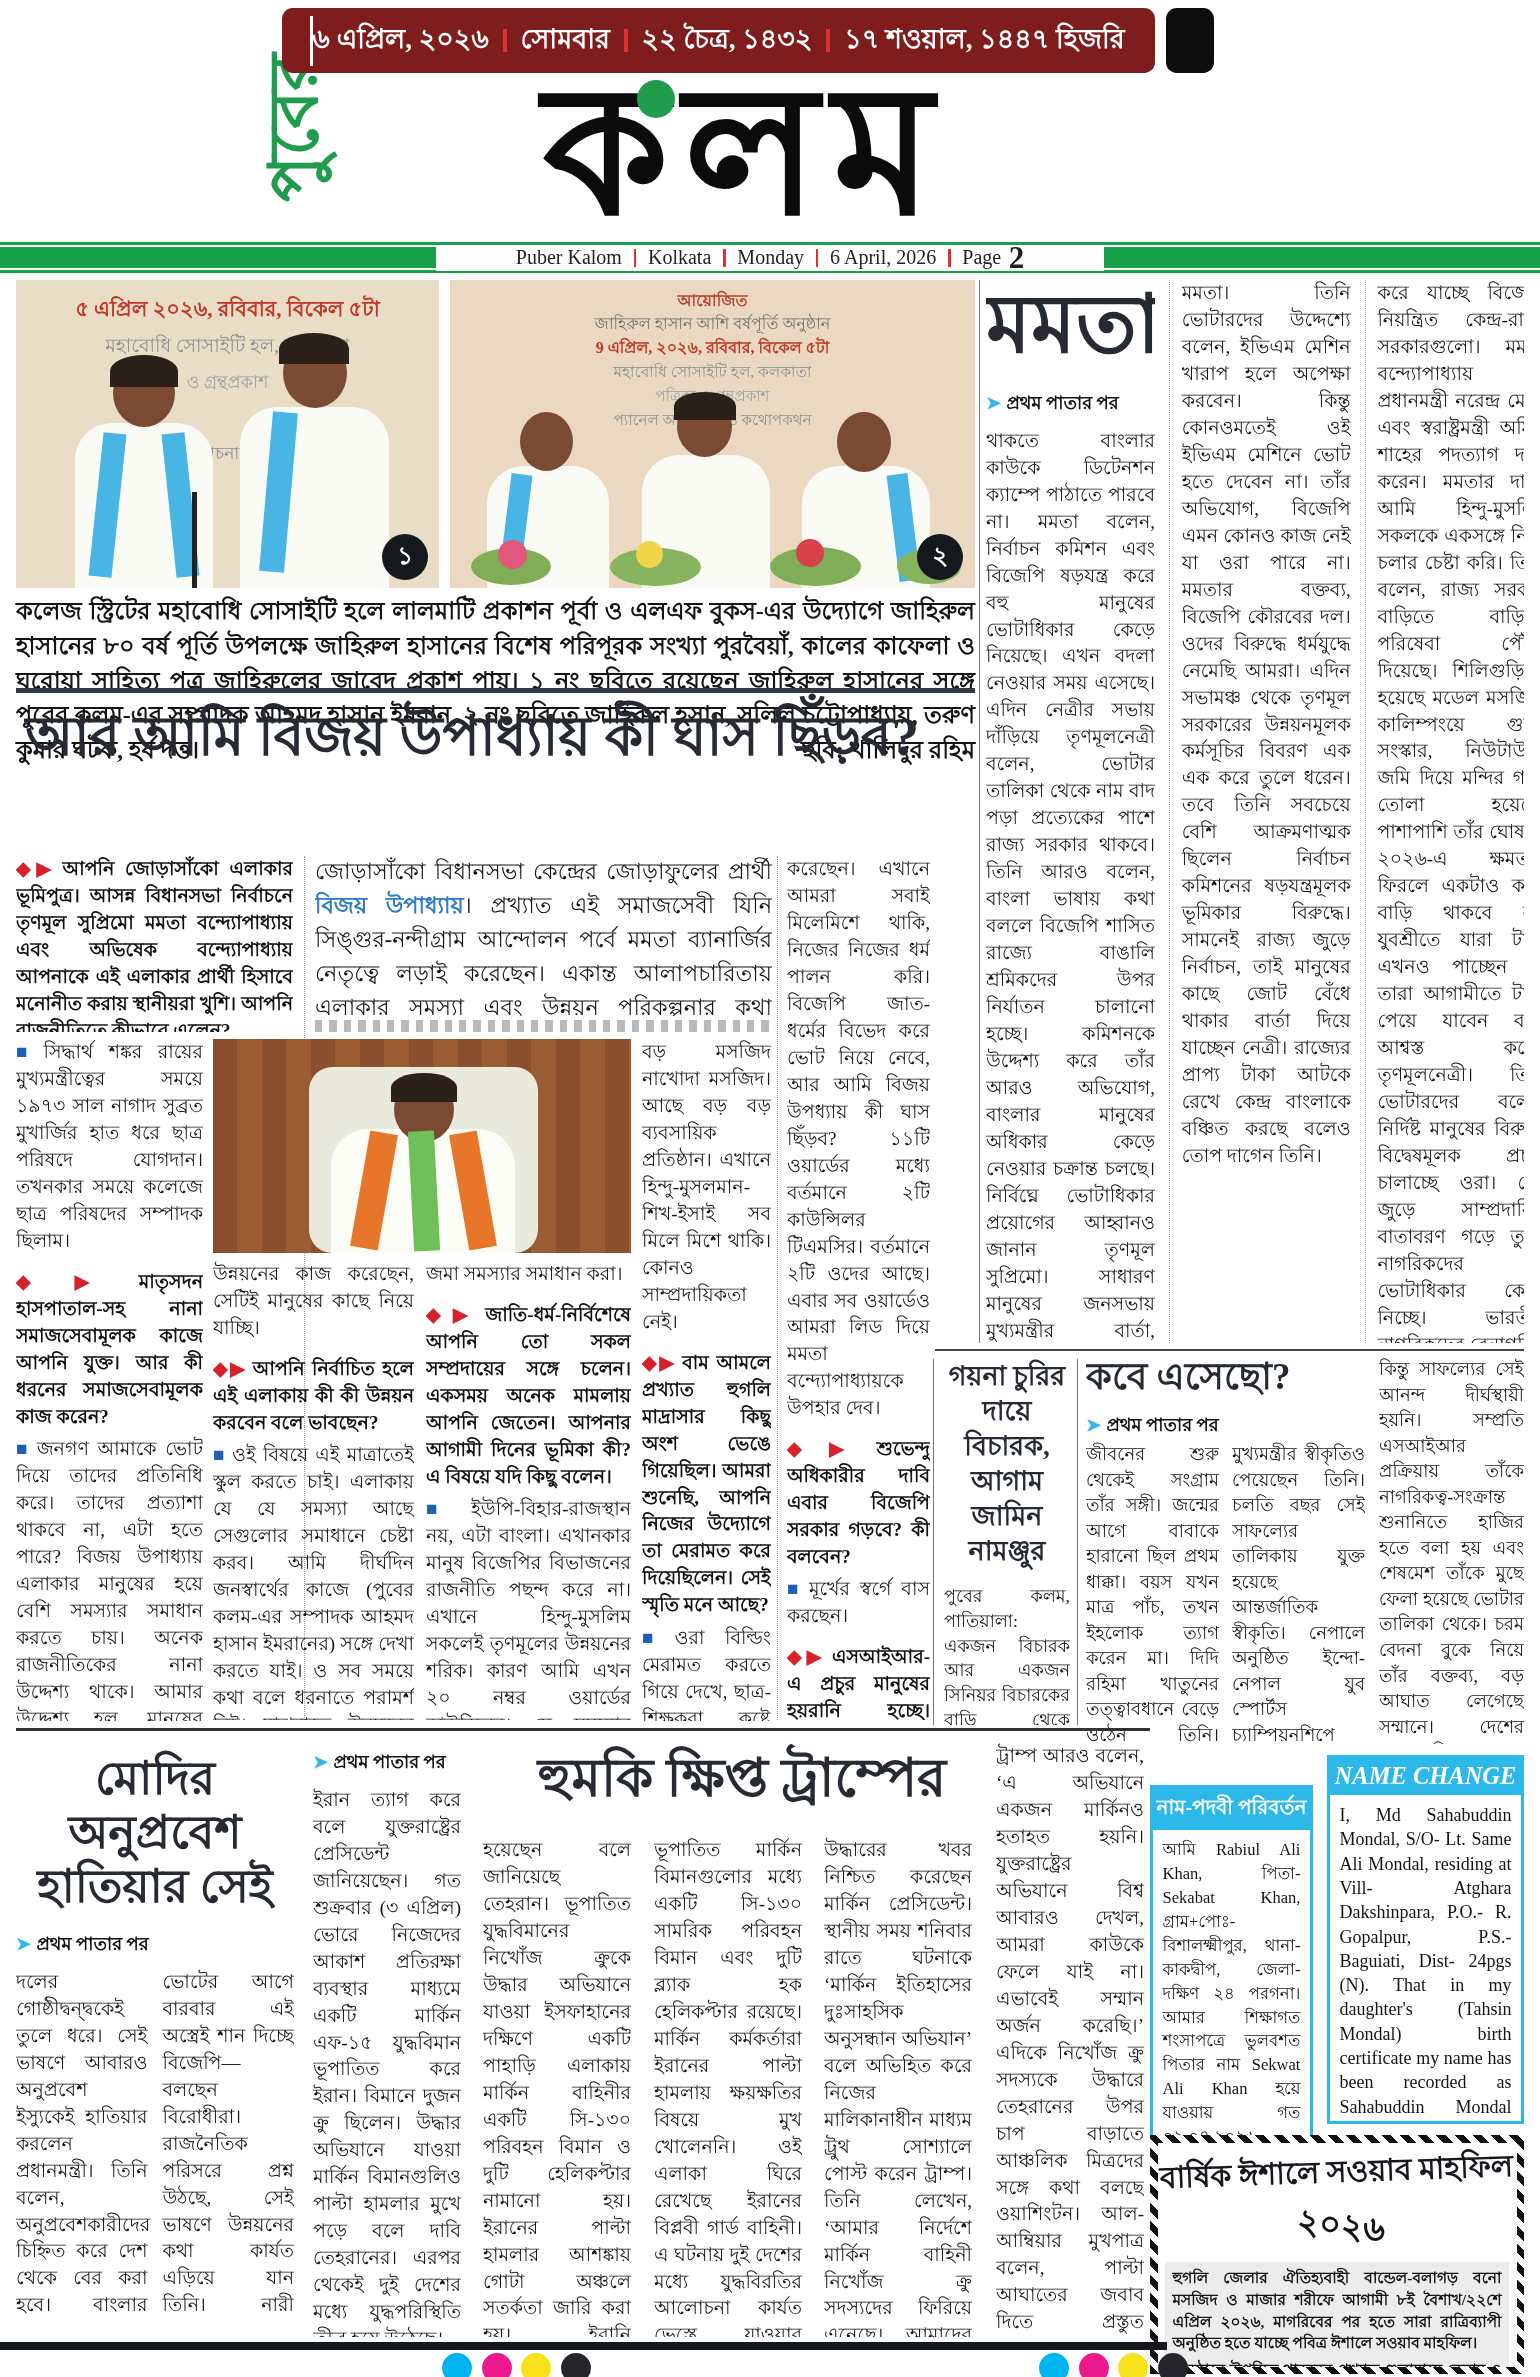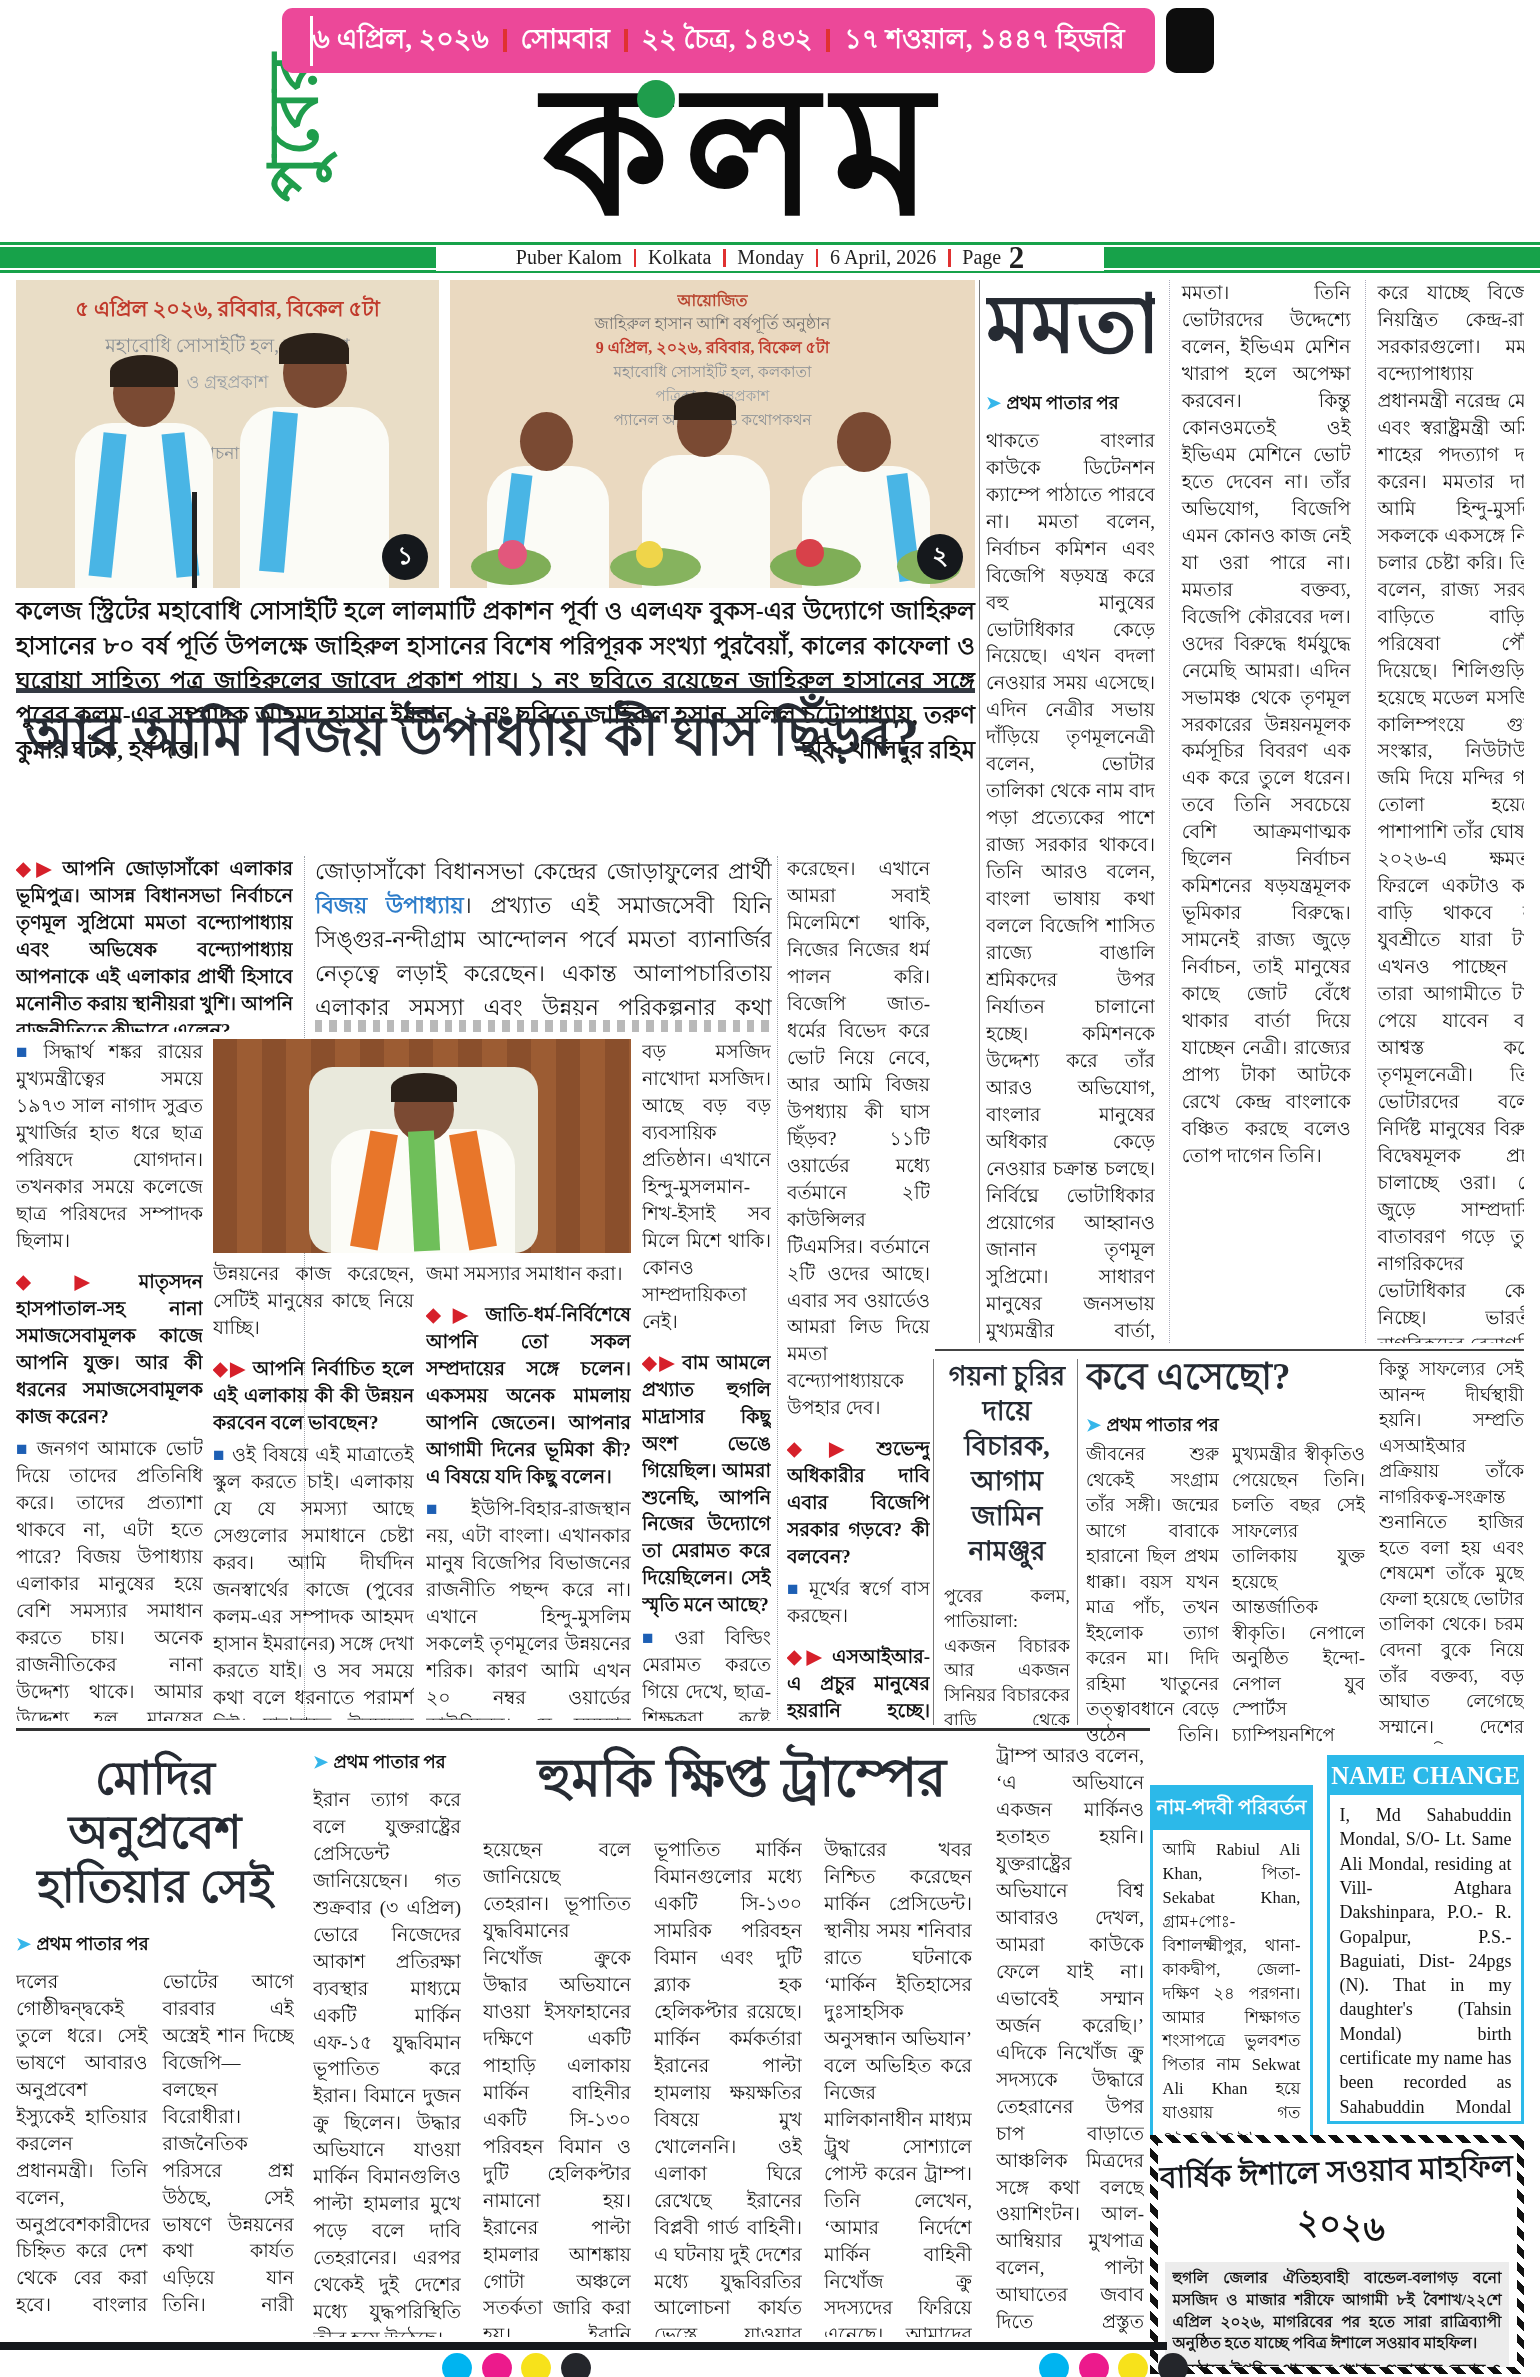--- a/index.html
+++ b/index.html
@@ -29,21 +29,21 @@
   .scarf{position:absolute;background:#49b5e5;}
   .dot-strip{background:repeating-linear-gradient(90deg,#b9b9b9 0 7.5px,#ffffff 7.5px 14.4px);}
   .cmyk span{display:inline-block;width:30px;height:30px;border-radius:50%;margin-right:9.6px;}
 </style>
 </head>
 <body>
 
 <div class="abs" style="left:0;top:0;width:1540px;height:242px;">
   <div class="abs" style="left:217px;top:16px;width:154px;height:224px;writing-mode:vertical-rl;transform:rotate(180deg);font-size:68px;font-weight:bold;color:#1f9d4c;display:flex;align-items:center;justify-content:center;">পুবের</div>
 
-  <div class="abs" style="left:282px;top:8px;width:873px;height:65px;background:#ec4899;border-radius:10.7px;display:flex;align-items:center;justify-content:center;color:#fff;font-size:27px;font-weight:bold;">
+  <div class="abs" style="left:282px;top:8px;width:873px;height:65px;background:#7f1d1d;border-radius:10.7px;display:flex;align-items:center;justify-content:center;color:#fff;font-size:27px;font-weight:bold;">
     <span style="position:absolute;left:28px;top:7.5px;width:2.7px;height:50px;background:#fff;"></span>
     <span>৬ এপ্রিল, ২০২৬</span>
     <span class="sep-red"></span>
     <span>সোমবার</span>
     <span class="sep-red"></span>
     <span>২২ চৈত্র, ১৪৩২</span>
     <span class="sep-red"></span>
     <span>১৭ শওয়াল, ১৪৪৭ হিজরি</span>
   </div>
   <div class="abs" style="left:1166px;top:8px;width:48px;height:65px;background:#0d0d0d;border-radius:10.7px;"></div>
@@ -270,21 +270,21 @@
     <div class="body-txt">ট্রাম্প আরও বলেন, ‘এ অভিযানে একজন মার্কিনও হতাহত হয়নি। যুক্তরাষ্ট্রের অভিযানে বিশ্ব আবারও দেখল, আমরা কাউকে ফেলে যাই না। এভাবেই সম্মান অর্জন করেছি।’ এদিকে নিখোঁজ ক্রু সদস্যকে উদ্ধারে তেহরানের উপর চাপ বাড়াতে আঞ্চলিক মিত্রদের সঙ্গে কথা বলছে ওয়াশিংটন। আল-আম্বিয়ার মুখপাত্র বলেন, পাল্টা আঘাতের জবাব দিতে প্রস্তুত তেহরানও।</div>
   </div>
 </div>
 
 <div class="abs boxed" style="left:1150px;top:1785px;width:163px;height:367px;box-sizing:border-box;overflow:hidden;">
   <div class="bx-head" style="font-size:20px;">নাম-পদবী পরিবর্তন</div>
   <div class="bx-body" style="font-size:16.5px;line-height:1.45;">আমি Rabiul Ali Khan, পিতা- Sekabat Khan, গ্রাম+পোঃ- বিশালক্ষ্মীপুর, থানা- কাকদ্বীপ, জেলা- দক্ষিণ ২৪ পরগনা। আমার শিক্ষাগত শংসাপত্রে ভুলবশত পিতার নাম Sekwat Ali Khan হয়ে যাওয়ায় গত ০২.০৪.২০২৬ তারিখে Ld.1st Class J.M. Court (Kakdwip)-এর এফিডেভিট (৪০৯২) বলে Sekwat Ali Khan ও Sekabat Khan এক ও অভিন্ন ব্যক্তি হিসেবে অভিহিত হল।</div>
 </div>
 
 <div class="abs boxed" style="left:1327px;top:1755px;width:197px;height:369px;box-sizing:border-box;overflow:hidden;">
-  <div class="bx-head" style="font-size:24.5px;">NAME CHANGE</div>
+  <div class="bx-head" style="font-size:24.5px;font-style:italic;">NAME CHANGE</div>
   <div class="bx-body" style="font-size:18px;line-height:1.35;">I, Md Sahabuddin Mondal, S/O- Lt. Same Ali Mondal, residing at Vill- Atghara Dakshinpara, P.O.- R. Gopalpur, P.S.- Baguiati, Dist- 24pgs (N). That in my daughter's (Tahsin Mondal) birth certificate my name has been recorded as Sahabuddin Mondal which is incorrect. So vide Affidavit before the Ld. 1st class J.M. at Barasat dt- 23/03/2026 (No- 5300) that Md Sahabuddin Mondal &amp; Sahabuddin Mondal is same and one identical person.</div>
 </div>
 
 <div class="abs" style="left:1150px;top:2135px;width:374px;height:239px;background:repeating-linear-gradient(45deg,#111 0 6.4px,#fff 6.4px 12.8px);overflow:hidden;">
   <div class="abs" style="left:7.5px;top:7.5px;width:359px;height:224px;background:#fff;overflow:hidden;">
     <div style="text-align:center;margin-top:5.3px;transform:rotate(-2deg);">
       <span style="font-size:30px;font-weight:900;color:#16181d;">বার্ষিক ঈশালে সওয়াব মাহফিল</span>
       <span style="font-size:34px;font-weight:900;display:inline-block;transform:rotate(8deg);margin-left:5.3px;">২০২৬</span>
     </div>
     <div style="background:#ececec;margin:6.4px 7.5px;padding:5.3px 7.5px;">

